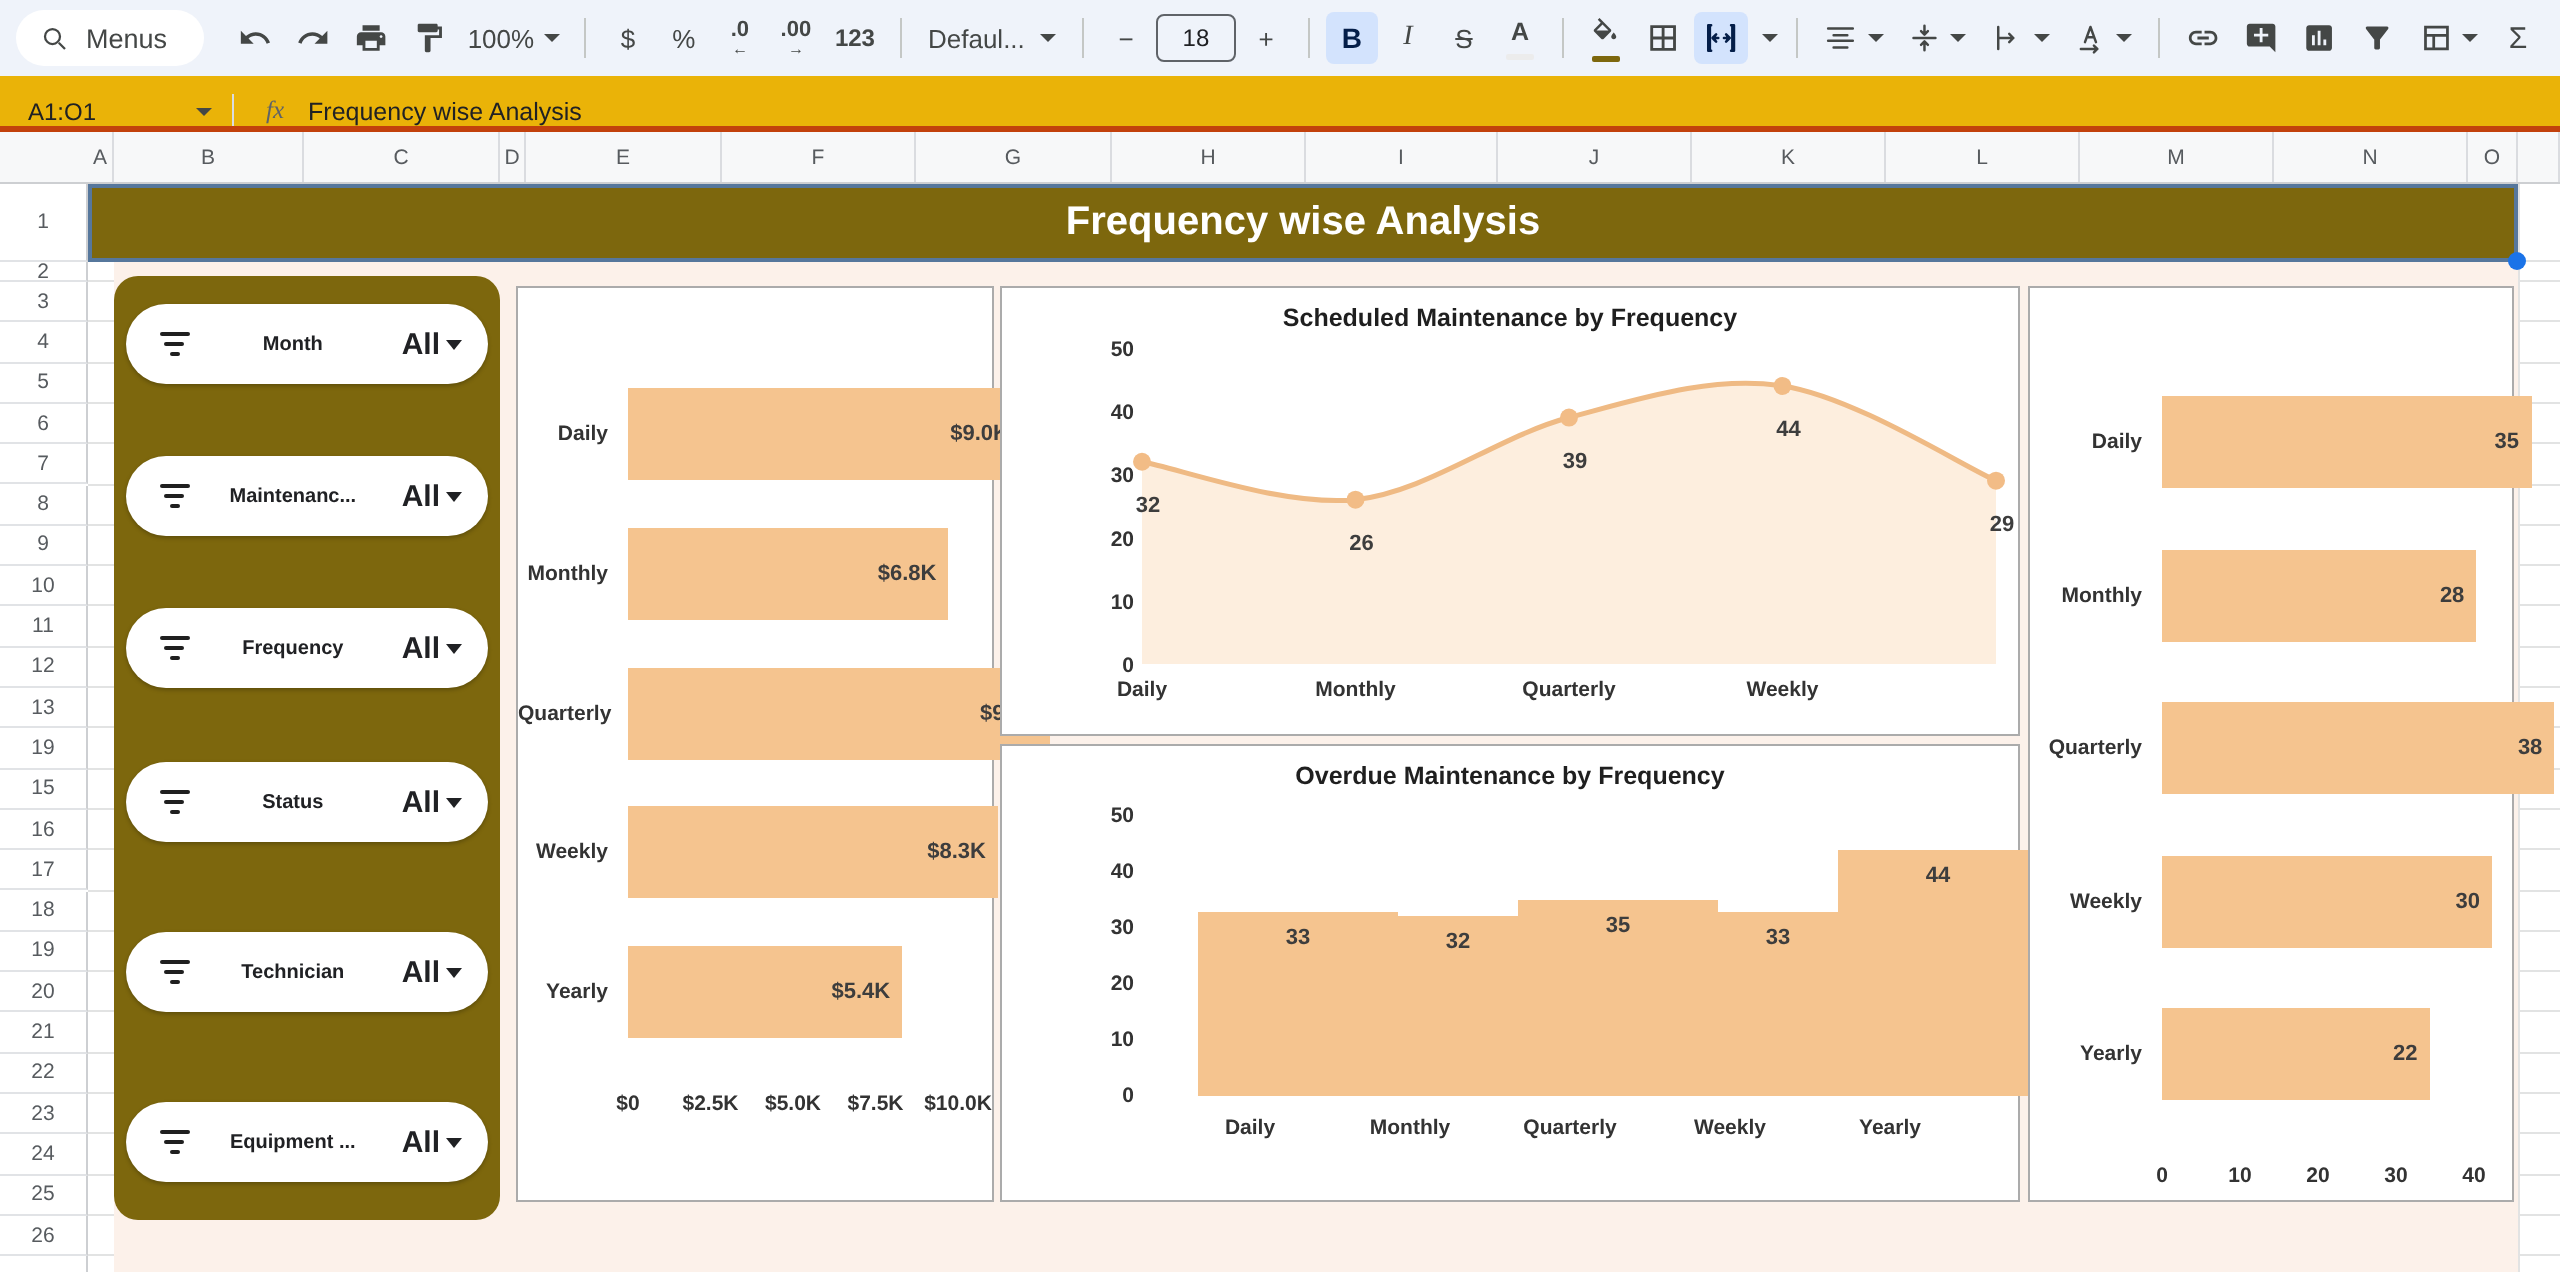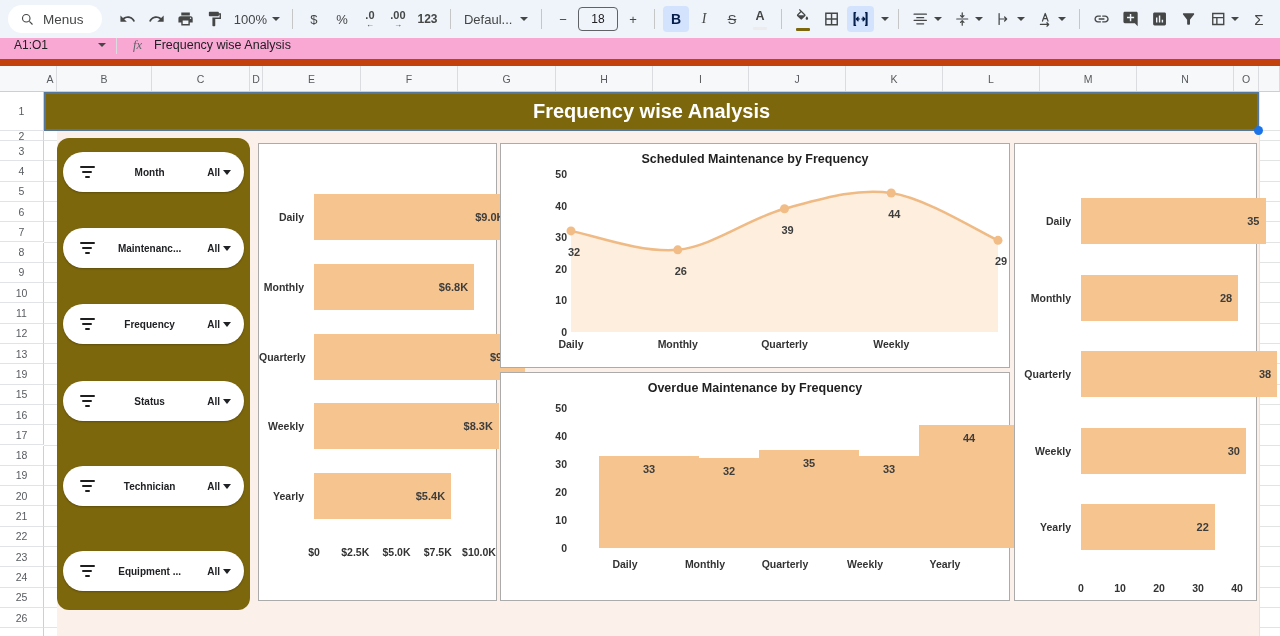--- a/index.html
+++ b/index.html
@@ -26,22 +26,22 @@
   .color-letter{font-size:12.5px;font-weight:bold;}
   .color-bar{width:14px;height:3px;margin-top:2px;border-radius:1px;}
   .fontsize-box{border:1px solid #5f6368;border-radius:4px;min-width:26px;height:22px;
     display:flex;align-items:center;justify-content:center;font-size:12px;color:#202124;padding:0 6px;}
   .decstack{flex-direction:column;gap:0;line-height:1;}
   .dec-main{font-size:11px;font-weight:600;}
   .dec-arrow{font-size:8px;margin-top:0px;}
   .font-select{min-width:74px;justify-content:space-between;font-size:13px;}
   .sigma{font-size:15px;}
   
-  .fbar{position:absolute;top:38px;left:0;width:1280px;height:28px;background:#f9a8d4;
-    border-bottom:7px solid #c2410c;display:flex;align-items:flex-start;box-sizing:border-box;}
+  .fbar{position:absolute;top:38px;left:0;width:1280px;height:28px;background:#eab308;
+    border-bottom:3px solid #c2410c;display:flex;align-items:flex-end;box-sizing:border-box;}
   .name-box{width:92px;padding-left:14px;font-size:12px;color:#202124;display:flex;align-items:center;justify-content:space-between;}
   .fbar-sep{width:1px;height:16px;background:#dadce0;margin:0 2px 0 10px;}
   .fx{font-style:italic;color:#5f6368;font-family:"Liberation Serif",serif;font-size:12.5px;margin:0 12px 0 14px;}
   .formula-text{font-size:12.5px;color:#202124;}
   
   .chead{position:absolute;top:66px;left:0;width:1280px;height:26px;background:#f7f8f9;
     border-bottom:1px solid #cdcfd2;box-sizing:border-box;}
   .corner{position:absolute;left:0;top:0;width:44px;height:25px;border-right:1px solid #cdcfd2;background:#f7f8f9;}
   .chead-cell{position:absolute;top:0;height:25px;border-right:1px solid #dadce0;display:flex;
     align-items:center;justify-content:center;font-size:10.5px;color:#575b5f;box-sizing:border-box;overflow:hidden;background:#f7f8f9;}
@@ -57,21 +57,21 @@
     box-sizing:border-box;display:flex;align-items:center;justify-content:center;color:#fff;
     font-size:20px;font-weight:bold;z-index:3;}
   .sel-dot{position:absolute;left:1254px;top:34px;width:9px;height:9px;border-radius:50%;z-index:5;}
   .sidebar{position:absolute;left:57px;top:46px;width:193px;height:472px;z-index:2;border-radius:12px;}
   .pill{position:absolute;left:6px;width:181px;height:40px;background:#fff;border-radius:20px;
     display:flex;align-items:center;box-shadow:0 1px 2px rgba(0,0,0,.25);}
   .ficon{margin-left:15px;width:18px;flex:none;}
   .ficon div{background:#1f1f1f;height:2.5px;border-radius:1px;margin:2.5px auto;}
   .fl1{width:15px;} .fl2{width:10px;} .fl3{width:5px;}
   .plabel{flex:1;text-align:center;font-size:10px;font-weight:bold;color:#202124;white-space:nowrap;overflow:hidden;}
-  .pval{font-size:10px;font-weight:bold;color:#202124;margin:0 13px 0 4px;display:flex;align-items:center;gap:3px;flex:none;}
+  .pval{font-size:15px;font-weight:bold;color:#202124;margin:0 13px 0 4px;display:flex;align-items:center;gap:3px;flex:none;}
   .pcaret{width:0;height:0;border-left:4px solid transparent;border-right:4px solid transparent;border-top:5px solid #202124;}
   
   .card{position:absolute;background:#fff;border:1px solid #ababab;box-sizing:border-box;z-index:2;}
   .card-title{position:absolute;top:8px;left:0;right:0;text-align:center;font-size:12.5px;
     font-weight:bold;color:#1f1f1f;z-index:2;}
   .plot{position:absolute;left:0;top:0;right:0;bottom:0;}
   .cat-label{position:absolute;font-size:10.5px;font-weight:bold;color:#333;text-align:right;height:14px;line-height:14px;}
   .bar{position:absolute;padding-left:48px;}
   .bar-value{position:absolute;right:6px;top:50%;transform:translateY(-50%);font-size:11px;font-weight:bold;color:#3d3d3d;}
   .vbar-value{position:absolute;left:0;right:0;top:7px;text-align:center;font-size:11px;font-weight:bold;color:#3d3d3d;}

